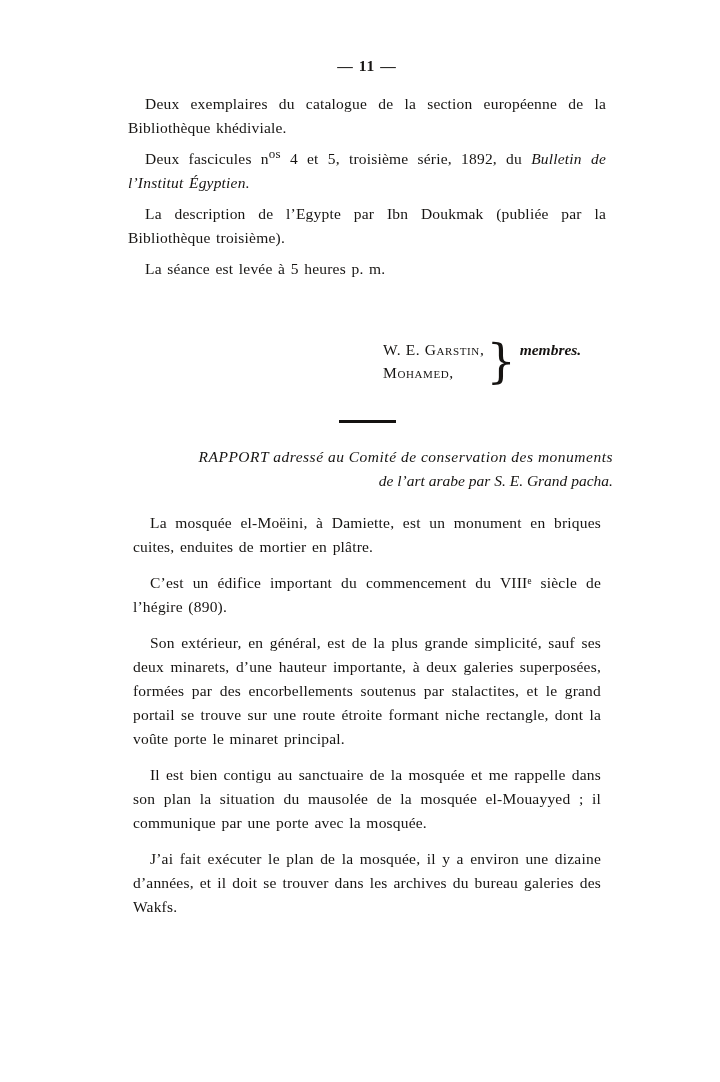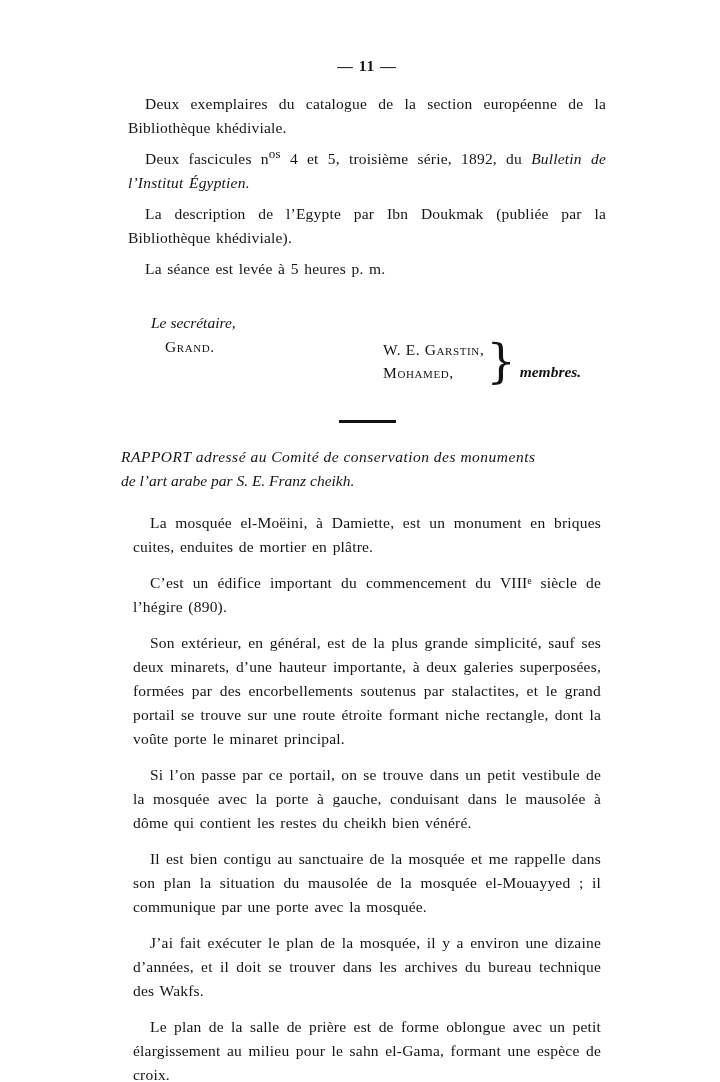--- a/index.html
+++ b/index.html
@@ -61,87 +61,81 @@
     position: absolute;
     top: 23px;
     left: 30px;
   }
   .sig-name { padding-left: 14px; }
   .members-block {
     position: absolute;
     top: 50px;
     left: 262px;
     display: flex;
-    align-items: flex-end;
+    align-items: flex-start;
   }
   .members-names { line-height: 23px; }
   .members-brace {
     font-size: 46px;
     font-weight: 300;
     margin: 0 4px 0 2px;
     line-height: 1;
     font-family: "DejaVu Serif", serif;
   }
   .members-label { font-style: italic; font-weight: bold; }
   
   .rule {
     width: 57px;
     height: 3px;
     background: #141210;
     margin: 20px auto 22px auto;
   }
   
   .report-heading {
-    text-align: left;
+    text-align: right;
     font-style: italic;
     margin: 12px 0 18px 0;
     line-height: 24px;
   }
   .report-heading .t1 { letter-spacing: 0.5px; }
   .report-body p.body-par { margin: 12px; }
 </style>
 </head>
 <body>
 
 <div class="page">
 
   <div class="page-number">— 11 —</div>
 
   <div>
     <p class="body-par">Deux exemplaires du catalogue de la section européenne de la Bibliothèque khédiviale.</p>
     <p class="body-par"><span>Deux fascicules n</span><sup class="sup">os</sup><span> 4 et 5, troisième série, 1892, du </span><span class="italic">Bulletin de l’Institut Égyptien.</span></p>
-    <p class="body-par">La description de l’Egypte par Ibn Doukmak (publiée par la Bibliothèque khédiviale).</p>
+    <p class="body-par">La description de l’Egypte par Ibn Doukmak (publiée par la Bibliothèque troisième).</p>
     <p class="body-par">La séance est levée à 5 heures p. m.</p>
   </div>
 
   <div class="signatures">
-    <div class="secretary-block">
-      <div class="italic">Le secrétaire,</div>
-      <div class="smallcaps sig-name">Grand.</div>
-    </div>
     <div class="members-block">
       <div class="members-names">
         <div class="smallcaps">W. E. Garstin,</div>
         <div class="smallcaps">Mohamed,</div>
       </div>
       <span class="members-brace">}</span>
       <span class="members-label">membres.</span>
     </div>
   </div>
 
   <div class="rule"></div>
 
   <div class="report-heading">
     <div class="t1">RAPPORT adressé au Comité de conservation des monuments</div>
-    <div>de l’art arabe par S. E. Franz cheikh.</div>
+    <div>de l’art arabe par S. E. Grand pacha.</div>
   </div>
 
   <div class="report-body">
     <p class="body-par">La mosquée el-Moëini, à Damiette, est un monument en briques cuites, enduites de mortier en plâtre.</p>
     <p class="body-par">C’est un édifice important du commencement du VIIIᵉ siècle de l’hégire (890).</p>
     <p class="body-par">Son extérieur, en général, est de la plus grande simplicité, sauf ses deux minarets, d’une hauteur importante, à deux galeries superposées, formées par des encorbellements soutenus par stalactites,  et le grand portail se trouve sur une route étroite formant niche rectangle,  dont la voûte porte le minaret principal.</p>
-    <p class="body-par">Si l’on passe par ce portail, on se trouve dans un petit vestibule de la mosquée avec la porte à gauche, conduisant dans le mausolée à dôme qui contient les restes du cheikh bien vénéré.</p>
     <p class="body-par">Il est bien contigu au sanctuaire de la mosquée et me rappelle dans son plan la situation du mausolée de la mosquée el-Mouayyed ; il communique par une porte avec la mosquée.</p>
-    <p class="body-par">J’ai fait exécuter le plan de la mosquée, il y a environ une dizaine d’années, et il doit se trouver dans les  archives du bureau technique des Wakfs.</p>
-    <p class="body-par">Le plan de la salle de prière est de forme oblongue avec un petit élargissement au milieu pour le sahn el-Gama, formant une espèce de croix.</p>
+    <p class="body-par">J’ai fait exécuter le plan de la mosquée, il y a environ une dizaine d’années, et il doit se trouver dans les  archives du bureau galeries des Wakfs.</p>
   </div>
 
 </div>
 
 </body></html>

